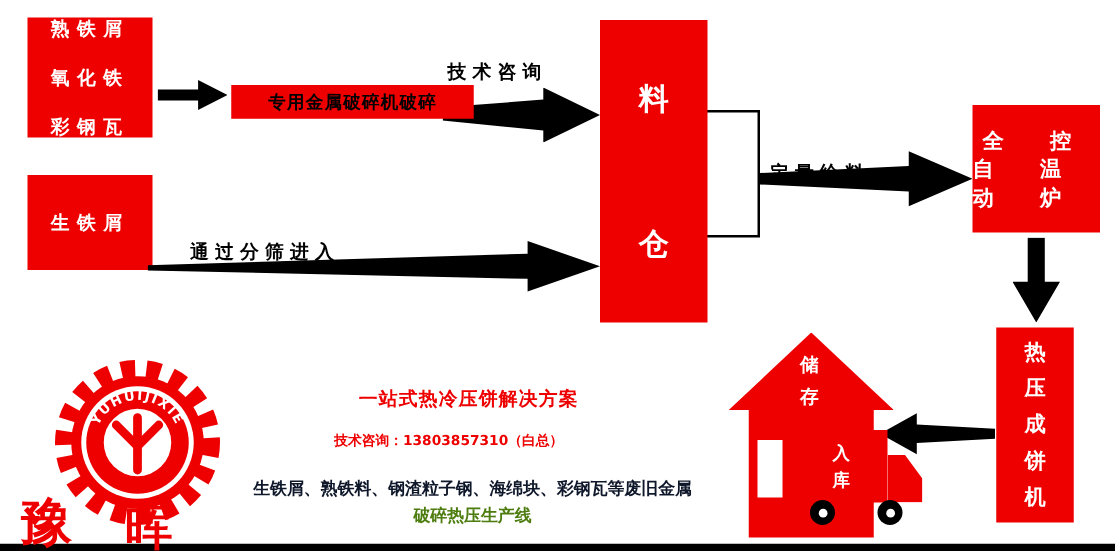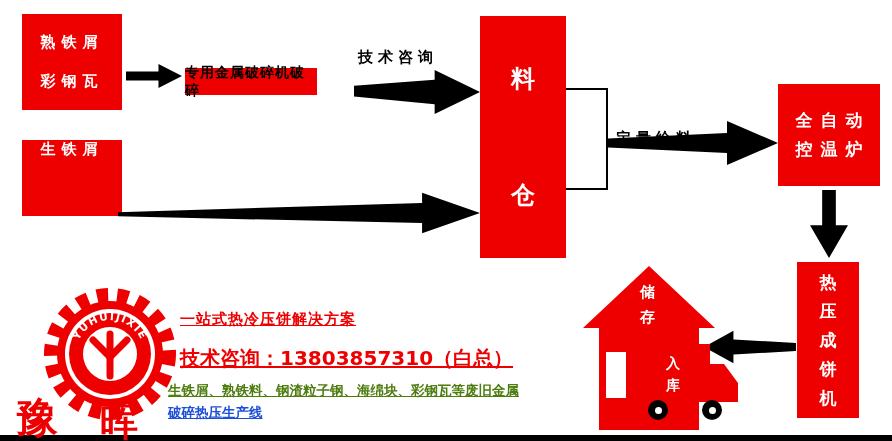--- a/index.html
+++ b/index.html
@@ -2,30 +2,30 @@
 <html style="--red: #ee0000; --black: #000000; --white: #ffffff;"><head>
 <meta charset="utf-8">
 <style>
   * { margin:0; padding:0; box-sizing:border-box; }
   html,body { background:#fff; }
   body { font-family:"DejaVu Sans","Liberation Sans",sans-serif; }
   .canvas { position:relative; width:892px; height:441px; background:var(--white,#fff); overflow:hidden; }
   .abs { position:absolute; }
   .redbox { background:var(--red,#ee0000); color:#fff; font-weight:bold; }
   .arrow { background:var(--black,#000); }
-  .ctext { text-align:left;text-decoration:underline; }
+  .ctext { text-align:center; }
   .vstack div { text-align:center; }
 
   
   .materials-top { left:22px; top:14px; width:100px; height:96px; display:flex; flex-direction:column; justify-content:center; gap:20px; font-size:15px; letter-spacing:6px; }
-  .materials-left { left:22px; top:140px; width:100px; height:76px; display:flex; flex-direction:row; justify-content:center; gap:2px; font-size:15px; letter-spacing:6px; }
-  .crusher { left:185px; top:68px; width:132px; height:27px; display:flex; align-items:center; justify-content:center; color:#000; font-size:14px; letter-spacing:1px; }
+  .materials-left { left:22px; top:140px; width:100px; height:76px; display:flex; flex-direction:column; justify-content:center; gap:2px; font-size:15px; letter-spacing:6px; }
+  .crusher { left:185px; top:68px; width:194px; height:27px; display:flex; align-items:center; justify-content:center; color:#000; font-size:14px; letter-spacing:1px; }
   .silo { left:480px; top:16px; width:86px; height:242px; display:flex; flex-direction:column; align-items:center; justify-content:center; gap:84px; font-size:24px; z-index:2; }
   .bracket { left:560px; top:88px; width:48px; height:102px; background:#fff; border:2px solid #000; z-index:1; }
-  .furnace { left:778px; top:84px; width:102px; height:102px; display:flex; flex-direction:column; align-items:center; justify-content:center; gap:6px; font-size:17px; letter-spacing:8px; text-indent:8px; }
+  .furnace { left:778px; top:84px; width:102px; height:102px; display:flex; flex-direction:row; align-items:center; justify-content:center; gap:6px; font-size:17px; letter-spacing:8px; text-indent:8px; }
   .press { left:797px; top:262px; width:62px; height:156px; display:flex; flex-direction:column; align-items:center; justify-content:center; font-size:17px; line-height:29px; }
 
   
   .flow-label { color:#000; font-weight:bold; font-size:15px; letter-spacing:5px; white-space:nowrap; }
 
   
   .a-top { left:126px; top:63px; width:56px; height:26px; clip-path:polygon(0 33%,58% 33%,58% 4%,100% 50%,58% 96%,58% 67%,0 67%); }
   .a-sieve { left:354px; top:70px; width:126px; height:44px; clip-path:polygon(0 36%,64% 22%,64% 0,100% 50%,64% 100%,64% 78%,0 60%); }
   .a-long { left:118px; top:192px; width:362px; height:42px; clip-path:polygon(0 48%,84% 26%,84% 2%,100% 50%,84% 98%,84% 74%,0 58%); }
   .a-feed { left:608px; top:120px; width:170px; height:46px; clip-path:polygon(0 40%,70% 28%,70% 2%,100% 50%,70% 98%,70% 72%,0 60%); }
@@ -46,46 +46,48 @@
 
   
   .logo-svg { left:30px; top:280px; z-index:5; }
   .brand-char { color:var(--red,#ee0000); font-weight:bold; z-index:6; }
   .brand-1 { left:16px; top:390px; font-size:42px; }
   .brand-2 { left:100px; top:397px; font-size:38px; }
   .bottom-bar { left:0; top:435px; width:892px; height:6px; background:#000; }
 
   
   .headline { left:180px; top:310px; width:390px; color:var(--red,#ee0000); font-weight:bold; font-size:15px; letter-spacing:1px; }
-  .contact  { left:180px; top:345px; width:390px; color:var(--red,#ee0000); font-weight:bold; font-size:20px; }
-  .desc1    { left:168px; top:382px; width:420px; color:#4d7c0f; font-weight:bold; font-size:13.5px; }
-  .desc2    { left:168px; top:404px; width:420px; color:#1d4ed8; font-weight:bold; font-size:13.5px; }
+  .contact  { left:164px; top:345px; width:390px; color:var(--red,#ee0000); font-weight:bold; font-size:11px; }
+  .desc1    { left:168px; top:382px; width:420px; color:#0f172a; font-weight:bold; font-size:13.5px; }
+  .desc2    { left:168px; top:404px; width:420px; color:#4d7c0f; font-weight:bold; font-size:13.5px; }
 </style>
 </head>
 <body>
 
 <div class="canvas">
 
   <div class="abs redbox materials-top vstack">
     <div>熟铁屑</div>
+    <div>氧化铁</div>
     <div>彩钢瓦</div>
   </div>
 
   <div class="abs redbox materials-left vstack">
     <div>生铁屑</div>
   </div>
 
   <div class="abs arrow a-top"></div>
   <div class="abs arrow a-sieve"></div>
   <div class="abs arrow a-long"></div>
   <div class="abs arrow a-feed"></div>
   <div class="abs arrow a-down"></div>
   <div class="abs arrow a-store"></div>
 
   <div class="abs flow-label" style="left:358px; top:48px;">技术咨询</div>
+  <div class="abs flow-label" style="left:152px; top:192px;">通过分筛进入</div>
   <div class="abs flow-label" style="left:616px; top:108px;margin-top:21px;">定量给料</div>
 
   <div class="abs redbox crusher">专用金属破碎机破碎</div>
 
   <div class="abs bracket"></div>
 
   <div class="abs redbox silo">
     <div>料</div>
     <div>仓</div>
   </div>

